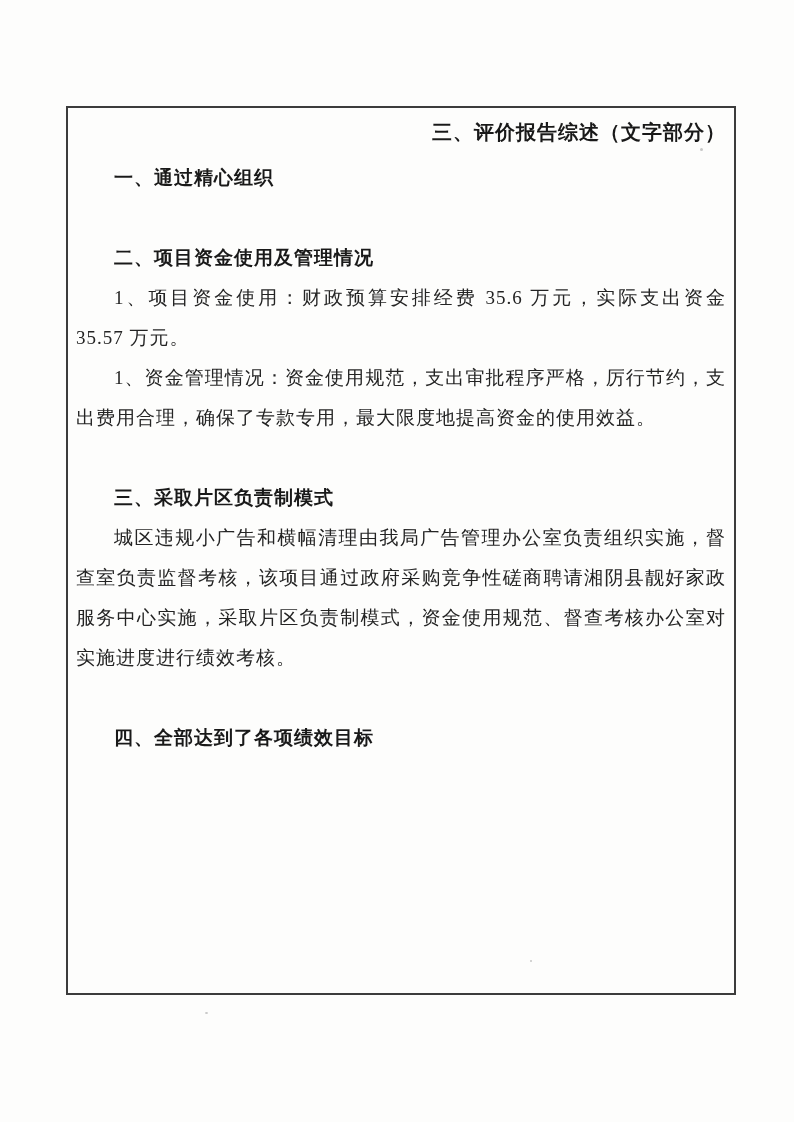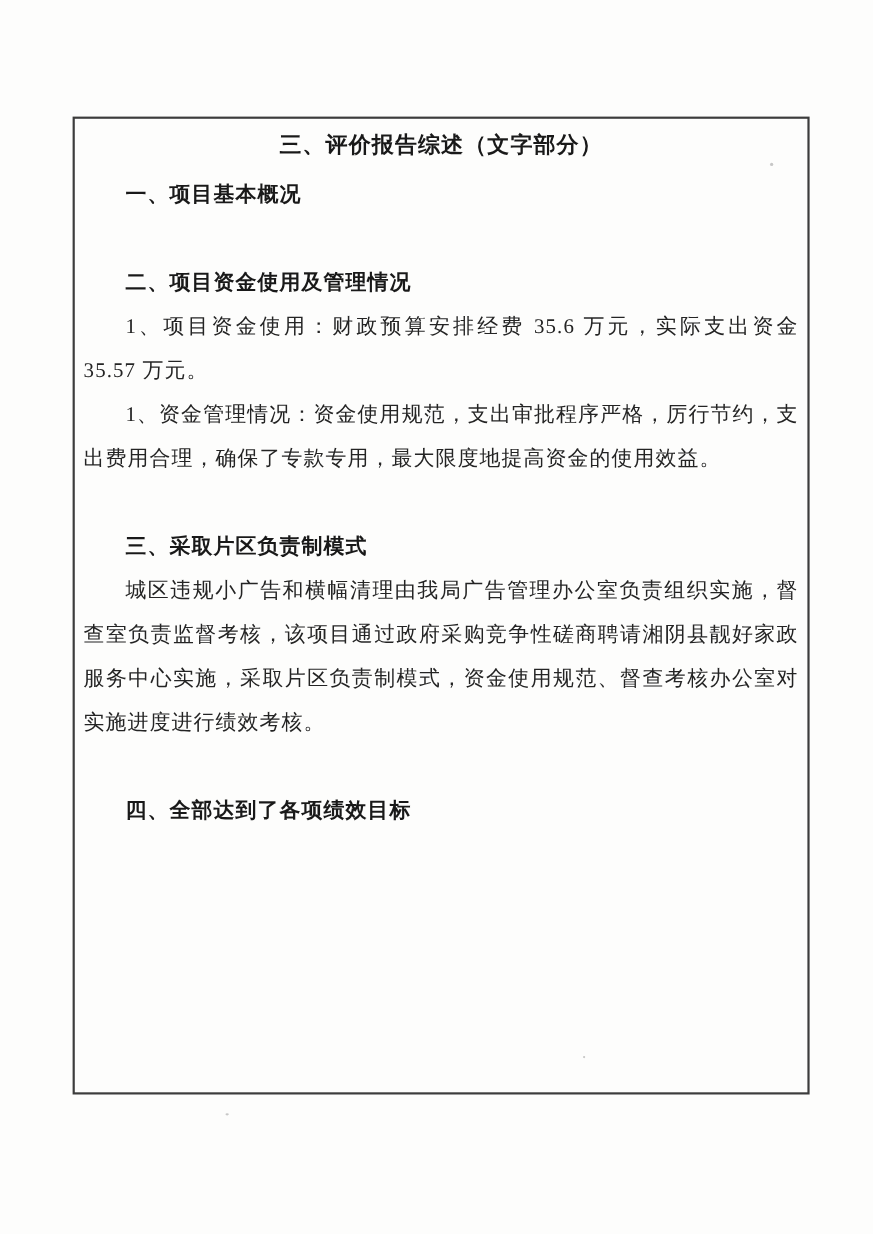--- a/index.html
+++ b/index.html
@@ -29,21 +29,21 @@
     box-sizing: border-box;
     width: 670px;
     height: 889px;
   }
   .doc-title {
     margin: 4px 0 0 0;
     font-family: "Liberation Sans", "DejaVu Sans", sans-serif;
     font-weight: 700;
     font-size: 20px;
     line-height: 40px;
-    text-align: center;
+    text-align: right;
     letter-spacing: 1px;
     color: #191919;
   }
   .section-heading {
     margin: 40px 0 0 0;
     font-family: "Liberation Sans", "DejaVu Sans", sans-serif;
     font-weight: 700;
     font-size: 19px;
     line-height: 40px;
     letter-spacing: 1px;
@@ -74,21 +74,21 @@
   .speck-3 { left: 530px; top: 960px; width: 2px; height: 2px; }
 </style>
 </head>
 <body>
 
 <div class="page">
   <div class="frame">
     <h1 class="doc-title">三、评价报告综述（文字部分）</h1>
     <div id="sections">
         <div class="section">
-          <h2 class="section-heading">一、项目基本概况</h2>
+          <h2 class="section-heading">一、通过精心组织</h2>
         </div>
         <div class="section">
           <h2 class="section-heading">二、项目资金使用及管理情况</h2>
           <p class="paragraph">1、项目资金使用：财政预算安排经费 35.6 万元，实际支出资金 35.57 万元。</p>
           <p class="paragraph">1、资金管理情况：资金使用规范，支出审批程序严格，厉行节约，支出费用合理，确保了专款专用，最大限度地提高资金的使用效益。</p>
         </div>
         <div class="section">
           <h2 class="section-heading">三、采取片区负责制模式</h2>
           <p class="paragraph">城区违规小广告和横幅清理由我局广告管理办公室负责组织实施，督查室负责监督考核，该项目通过政府采购竞争性磋商聘请湘阴县靓好家政服务中心实施，采取片区负责制模式，资金使用规范、督查考核办公室对实施进度进行绩效考核。</p>
         </div>

